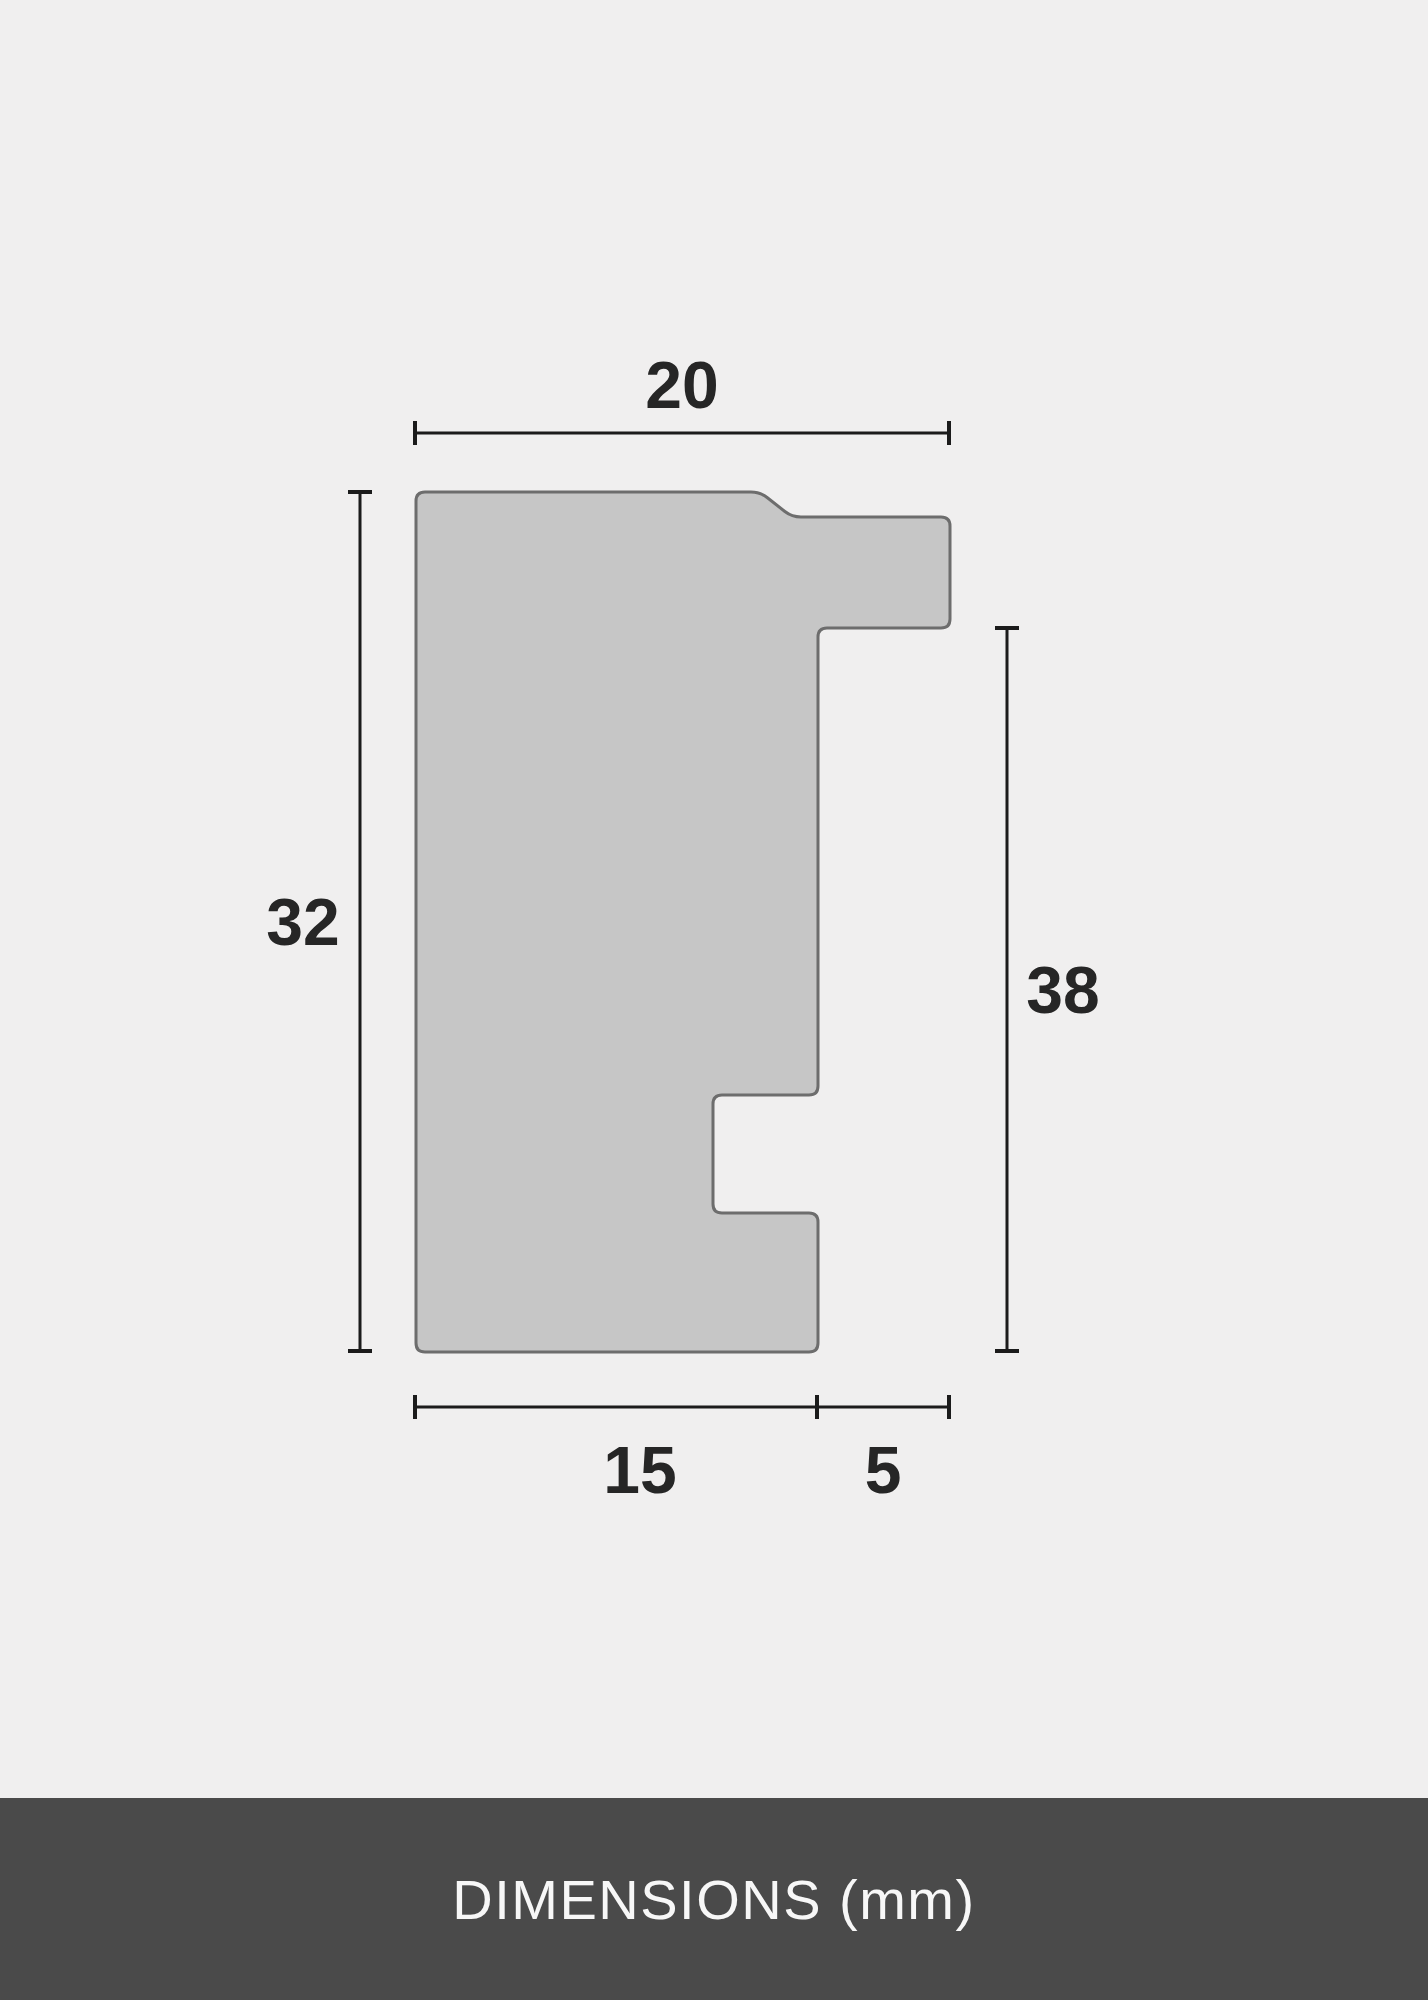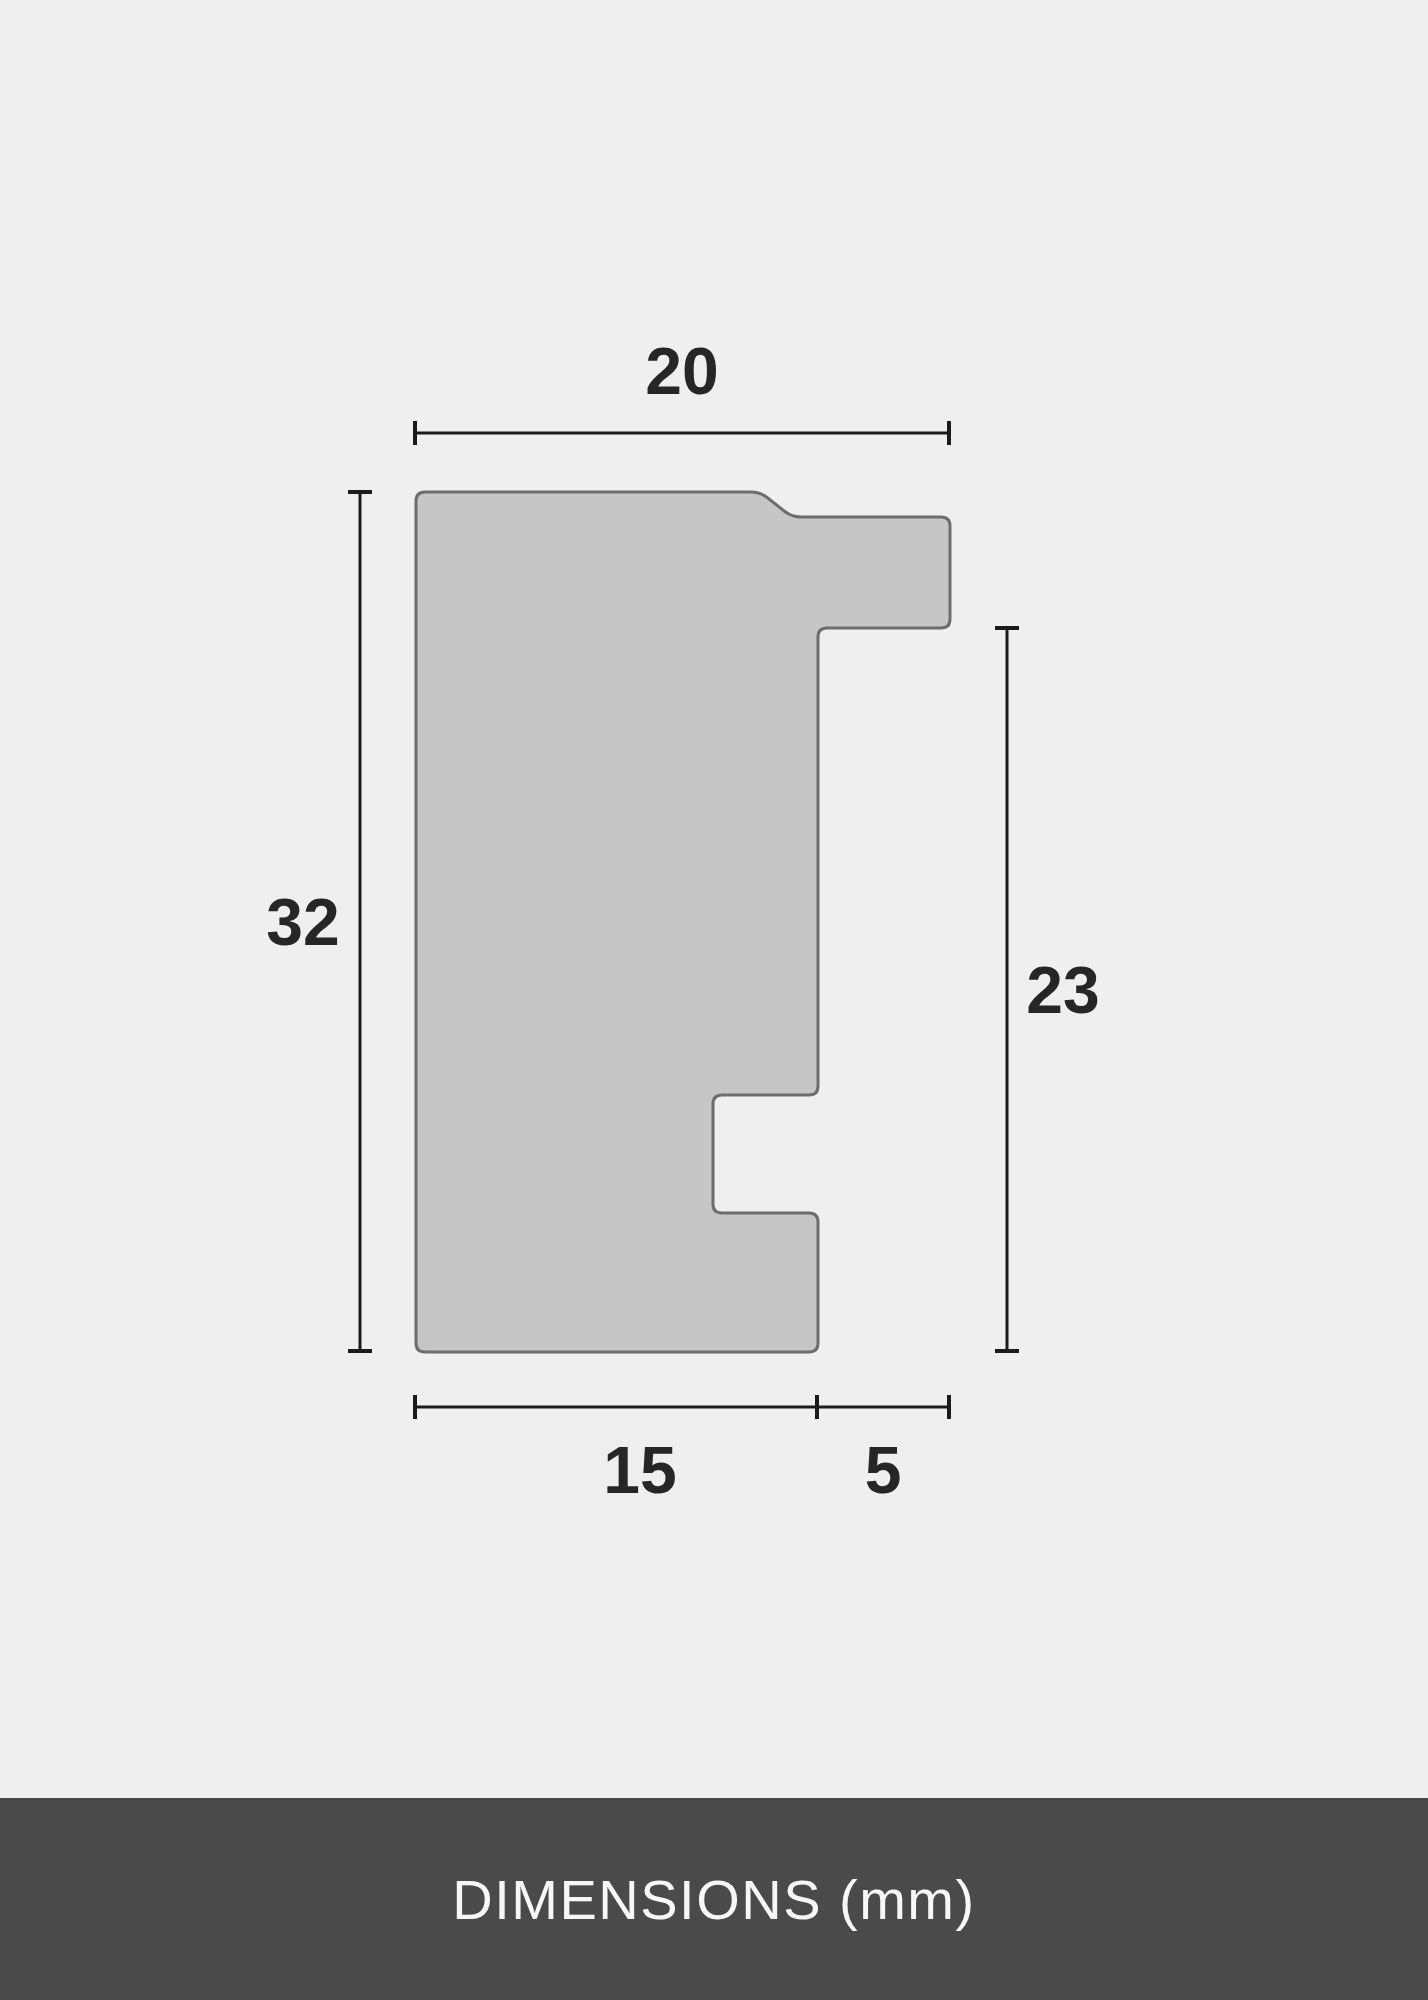--- a/index.html
+++ b/index.html
@@ -96,25 +96,25 @@
     <line class="dim-line" x1="1007" y1="628" x2="1007" y2="1351"></line>
     <line class="dim-tick" x1="995" y1="628" x2="1019" y2="628"></line>
     <line class="dim-tick" x1="995" y1="1351" x2="1019" y2="1351"></line>
 
     <line class="dim-line" x1="415" y1="1407" x2="949" y2="1407"></line>
     <line class="dim-tick" x1="415" y1="1395" x2="415" y2="1419"></line>
     <line class="dim-tick" x1="817" y1="1395" x2="817" y2="1419"></line>
     <line class="dim-tick" x1="949" y1="1395" x2="949" y2="1419"></line>
   </svg>
 
-  <div class="dim-label" style="left:682px; top:371px;">20</div>
+  <div class="dim-label" style="left:682px; top:385px;">20</div>
 
   <div class="dim-label" style="left:303px; top:922px;">32</div>
 
-  <div class="dim-label" style="left:1063px; top:990px;">23</div>
+  <div class="dim-label" style="left:1063px; top:990px;">38</div>
 
   <div class="dim-label" style="left:616px; top:1470px;margin-left:24px;">15</div>
 
   <div class="dim-label" style="left:883px; top:1470px;">5</div>
 
   <div class="footer-bar">
     <div class="footer-title">DIMENSIONS (mm)</div>
   </div>
 
 </div>

